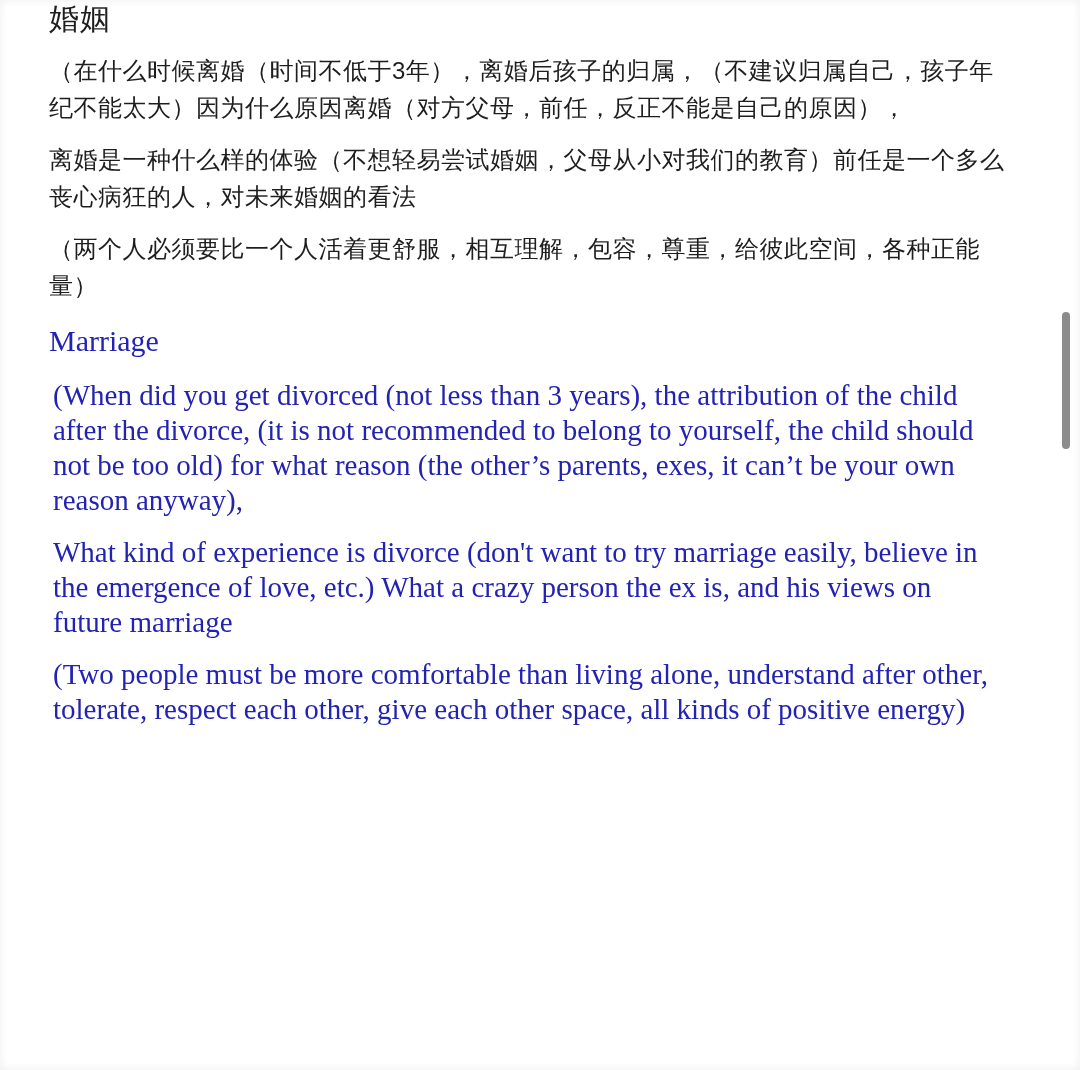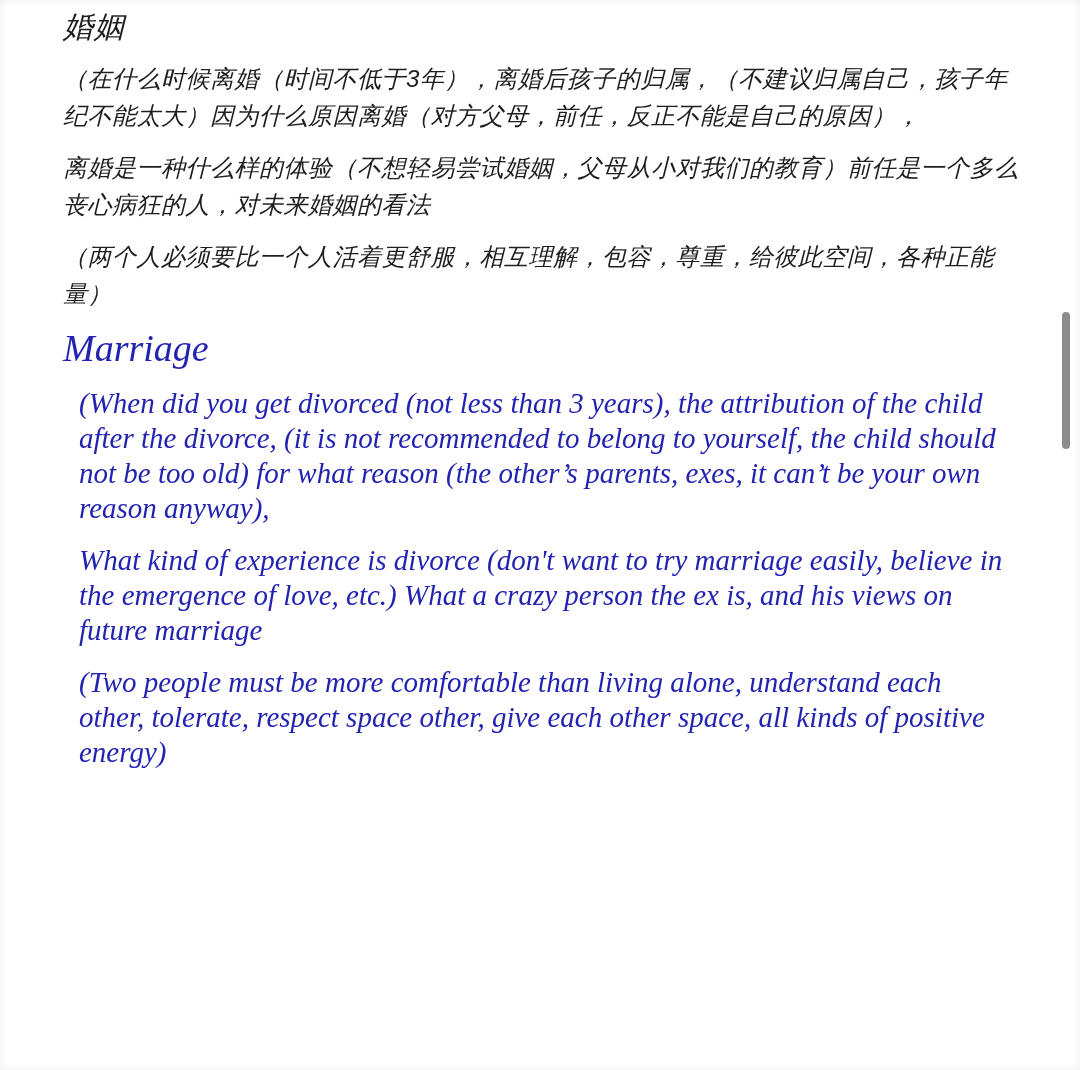--- a/index.html
+++ b/index.html
@@ -14,25 +14,24 @@
     width: 1080px;
     height: 1070px;
     background: var(--bg);
     overflow: hidden;
     position: relative;
     font-family: "Liberation Sans", "DejaVu Sans", sans-serif;
     box-shadow: inset 0 0 10px rgba(0,0,0,0.07);
   }
   .doc {
     position: absolute;
-    left: 63px;
+    left: 49px;
     top: 0;
     width: 956px;
-    padding-top: 8px;
-    font-style: italic;
+    padding-top: 0;
   }
   .zh {
     color: var(--zh-color);
     font-size: 24px;
     line-height: 37px;
     margin: 15px 0;
     font-weight: 400;
     letter-spacing: 0.5px;
   }
   .zh-heading {
@@ -42,27 +41,27 @@
     margin: 15px 0;
     font-weight: 400;
     letter-spacing: 1px;
   }
   .doc > .zh-heading:first-child { margin-top: 0; }
   .en {
     font-family: "Liberation Serif", "DejaVu Serif", serif;
     color: var(--en-color);
     font-size: 29px;
     line-height: 35px;
-    margin: 17px 16px;
+    margin: 17px 4px;
     font-weight: 400;
   }
   .en-heading {
     font-family: "Liberation Serif", "DejaVu Serif", serif;
     color: var(--en-color);
-    font-size: 38px;
+    font-size: 30px;
     line-height: 35px;
     margin: 19px 0 20px 0;
     font-weight: 400;
   }
   .scrollbar-thumb {
     position: absolute;
     right: 10px;
     top: 312px;
     width: 8px;
     height: 137px;
@@ -82,20 +81,20 @@
   <p class="zh">离婚是一种什么样的体验（不想轻易尝试婚姻，父母从小对我们的教育）前任是一个多么丧心病狂的人，对未来婚姻的看法</p>
 
   <p class="zh">（两个人必须要比一个人活着更舒服，相互理解，包容，尊重，给彼此空间，各种正能量）</p>
 
   <div class="en-heading">Marriage</div>
 
   <p class="en">(When did you get divorced (not less than 3 years), the attribution of the child after the divorce, (it is not recommended to belong to yourself, the child should not be too old) for what reason (the other’s parents, exes, it can’t be your own reason anyway),</p>
 
   <p class="en">What kind of experience is divorce (don't want to try marriage easily, believe in the emergence of love, etc.) What a crazy person the ex is, and his views on future marriage</p>
 
-  <p class="en">(Two people must be more comfortable than living alone, understand each other, tolerate, respect space other, give each other space, all kinds of positive energy)</p>
+  <p class="en">(Two people must be more comfortable than living alone, understand after other, tolerate, respect each other, give each other space, all kinds of positive energy)</p>
 
 
 
 
 </div>
 
 <div class="scrollbar-thumb"></div>
 
 </body></html>

